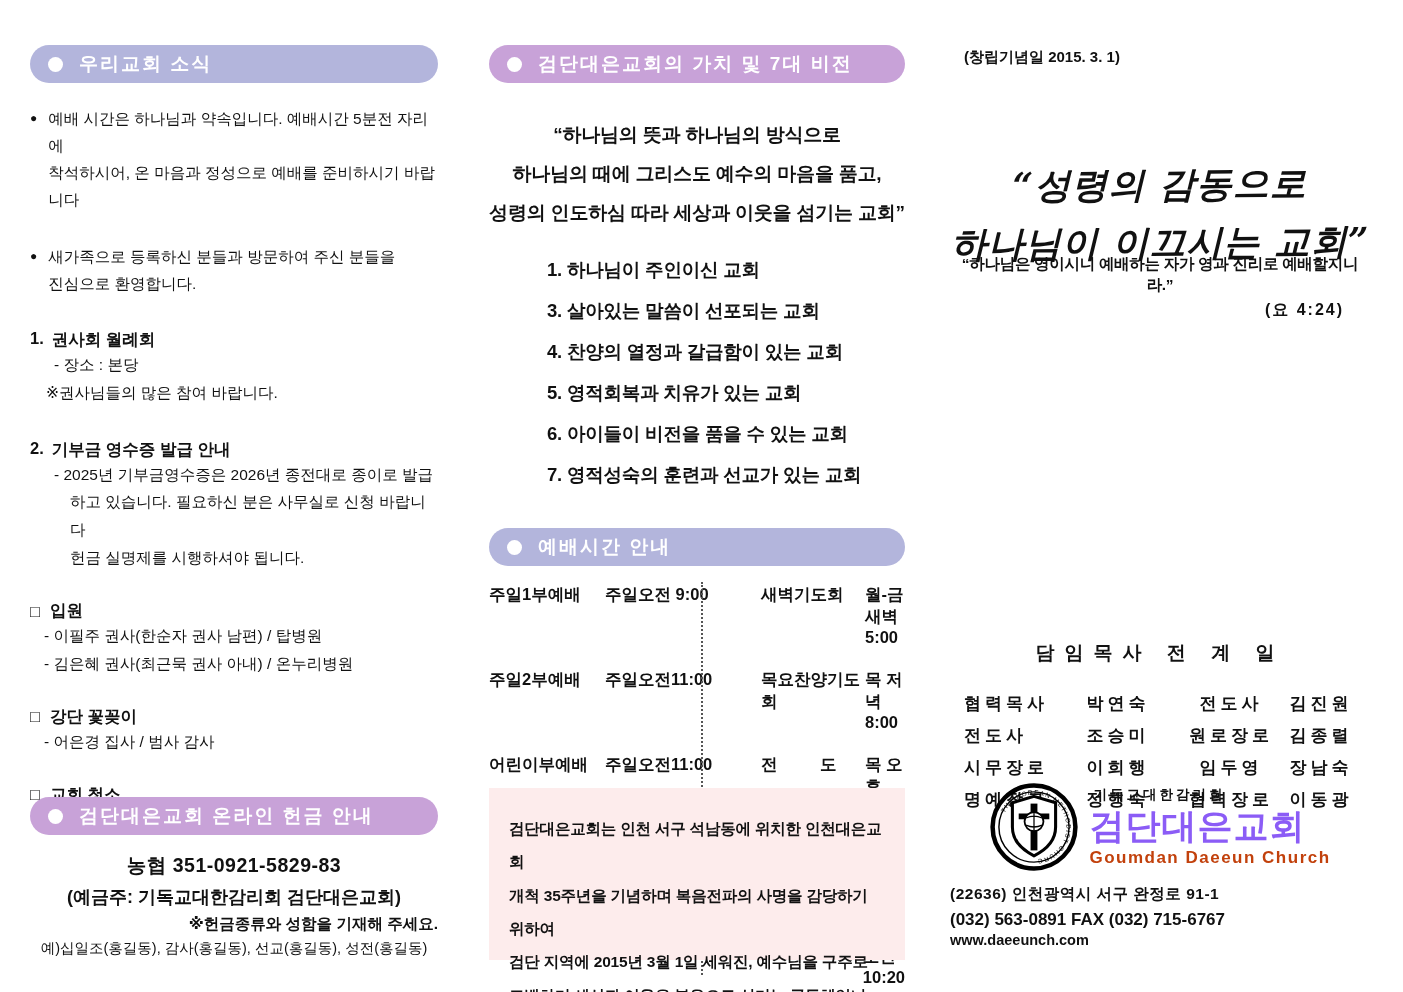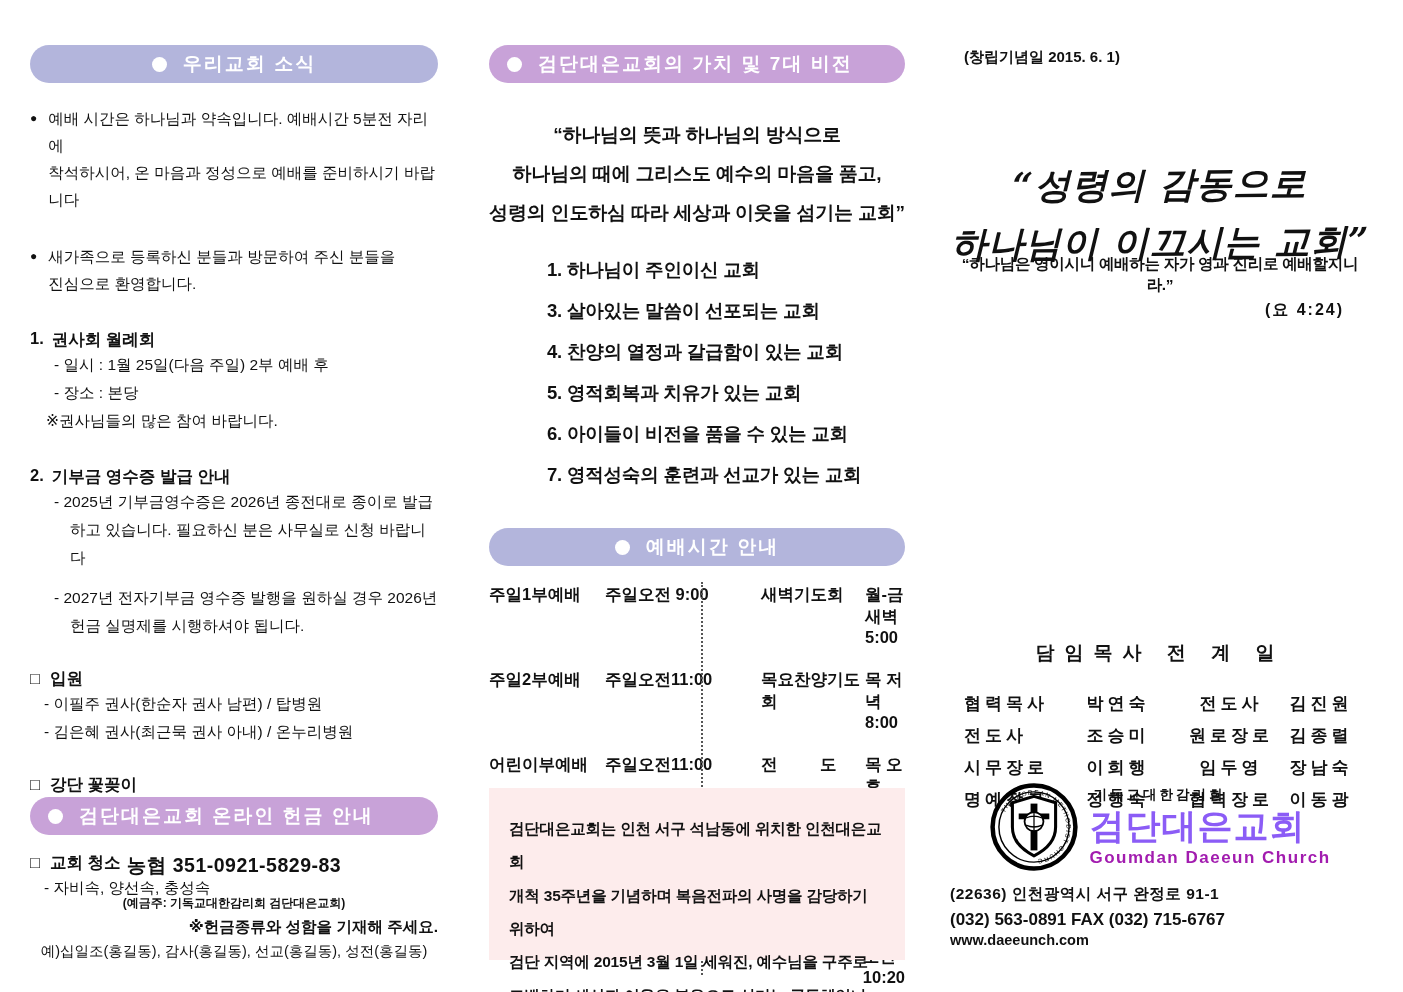--- a/index.html
+++ b/index.html
@@ -12,21 +12,21 @@
   .col { position:absolute; }
   .block { position:absolute; width:100%; }
 
   
   .pill {
     display:flex; align-items:center; gap:16px;
     height:38px; border-radius:19px; padding:0 18px;
     color:#ffffff; font-weight:bold; font-size:19px; letter-spacing:2px;
   }
   .pill .dot { width:15px; height:15px; border-radius:50%; background:#fff; flex:0 0 auto; }
-  .lavender { background:#b3b5dc;justify-content:center; }
+  .lavender { background:#b3b5dc; }
   .purple   { background:#c8a2d8; }
 
   
   #left-col { left:30px; top:45px; width:408px; height:947px; }
   .notice { display:flex; gap:11px; font-size:15.5px; line-height:1.75; font-weight:500; }
   .notice .bullet { font-size:12px; line-height:1; margin-top:7px; }
   .notice1 { margin-top:22px; }
   .notice2 { margin-top:29px; }
   .num-item { margin-top:32px; font-size:15.5px; }
   .num-item .title-row { font-weight:bold; font-size:16.5px; display:flex; gap:8px; }
@@ -34,21 +34,21 @@
   .ln.dash  { padding-left:24px; }
   .ln.cont  { padding-left:40px; }
   .ln.note  { padding-left:16px; }
   .ln.gap   { margin-top:12px; }
   .check-item { margin-top:28px; font-size:15.5px; }
   .check-item .title-row { font-weight:bold; font-size:16.5px; display:flex; gap:10px; align-items:center; }
   .check-item .ln { padding-left:14px; line-height:1.8; }
 
   #left-giving { top:752px; }
   #left-giving .account { margin-top:17px; text-align:center; font-weight:bold; font-size:19.5px; letter-spacing:.5px; }
-  #left-giving .holder  { margin-top:16px; text-align:center; font-weight:bold; font-size:12px; }
+  #left-giving .holder  { margin-top:6px; text-align:center; font-weight:bold; font-size:18px; }
   #left-giving .note    { margin-top:5px; text-align:right; font-weight:600; font-size:15.5px; }
   #left-giving .example { margin-top:4px; text-align:center; font-size:14.5px; }
 
   
   #mid-col { left:489px; top:45px; width:416px; height:947px; }
   .vision-quote { margin-top:33px; text-align:center; font-weight:bold; font-size:19px; line-height:2.05; letter-spacing:-0.2px; }
   .vision-list { margin-top:24px; padding-left:58px; }
   .vision-list .v-item { font-weight:bold; font-size:18.5px; margin-bottom:16px; letter-spacing:-0.2px; }
 
   #mid-worship { top:483px; }
@@ -84,21 +84,21 @@
   .clergy-row .cc1 { width:104px; }
   .clergy-row .cc2 { width:100px; text-align:center; }
   .clergy-row .cc3 { width:110px; text-align:center; margin-left:8px; }
   .clergy-row .cc4 { flex:1; text-align:center; }
 
   #logo-block { top:734px; display:flex; align-items:center; justify-content:center; gap:10px; }
   .emblem { width:90px; height:90px; flex:0 0 auto; }
   .logo-text { text-align:left; }
   .logo-denom { font-size:13.5px; font-weight:bold; letter-spacing:3px; padding-left:4px; }
   .logo-name  { font-size:35px; font-weight:bold; letter-spacing:1px; line-height:1.25; color:#8b5cf6; }
-  .logo-eng   { font-size:17px; font-weight:600; letter-spacing:1.5px; color:#a21caf; }
+  .logo-eng   { font-size:17px; font-weight:600; letter-spacing:1.5px; color:#c2410c; }
 
   #contact { top:836px; text-align:left; }
   #contact .address { font-size:15.5px; font-weight:600; letter-spacing:.5px; }
   #contact .phone   { font-size:17px; font-weight:bold; margin-top:5px; }
   #contact .web     { font-size:14.5px; font-weight:bold; margin-top:2px; }
 </style>
 </head>
 <body>
 
 <div class="col" id="left-col">
@@ -122,33 +122,31 @@
       <div>새가족으로 등록하신 분들과 방문하여 주신 분들을</div>
       <div>진심으로 환영합니다.</div>
     </div>
   </div>
 
   <div class="num-item">
     <div class="title-row">
       <span>1.</span>
       <span>권사회 월례회</span>
     </div>
-    <div class="ln dash">- 일시 : 1월 25일(다음 주일) 2부 예배 후</div>
     <div class="ln dash">- 장소 : 본당</div>
     <div class="ln note">※권사님들의 많은 참여 바랍니다.</div>
   </div>
 
   <div class="num-item">
     <div class="title-row">
       <span>2.</span>
       <span>기부금 영수증 발급 안내</span>
     </div>
     <div class="ln dash">- 2025년 기부금영수증은 2026년 종전대로 종이로 발급</div>
     <div class="ln cont">하고 있습니다. 필요하신 분은 사무실로 신청 바랍니다</div>
-    <div class="ln dash gap">- 2027년 전자기부금 영수증 발행을 원하실 경우 2026년</div>
     <div class="ln cont">헌금 실명제를 시행하셔야 됩니다.</div>
   </div>
 
   <div class="check-item">
     <div class="title-row">
       <span>□</span>
       <span>입원</span>
     </div>
     <div class="ln">- 이필주 권사(한순자 권사 남편) / 탑병원</div>
     <div class="ln">- 김은혜 권사(최근묵 권사 아내) / 온누리병원</div>
@@ -248,21 +246,21 @@
     <div class="iln">검단대은교회는 인천 서구 석남동에 위치한 인천대은교회</div>
     <div class="iln">개척 35주년을 기념하며 복음전파의 사명을 감당하기 위하여</div>
     <div class="iln">검단 지역에 2015년 3월 1일 세워진, 예수님을 구주로</div>
     <div class="iln">고백하며 세상과 이웃을 복음으로 섬기는 공동체입니다.</div>
   </div>
 </div>
 
 <div class="col" id="right-col">
 
   <div class="block" id="masthead" style="top:0;">
-    <div class="founding">(창립기념일 2015. 6. 1)</div>
+    <div class="founding">(창립기념일 2015. 3. 1)</div>
   </div>
 
   <div class="block" id="main-title">
     <div>“성령의 감동으로</div>
     <div>하나님이 이끄시는 교회”</div>
   </div>
 
   <div class="block" id="verse">
     <div class="v-text">“하나님은 영이시니 예배하는 자가 영과 진리로 예배할지니라.”</div>
     <div class="v-ref">(요  4:24)</div>

